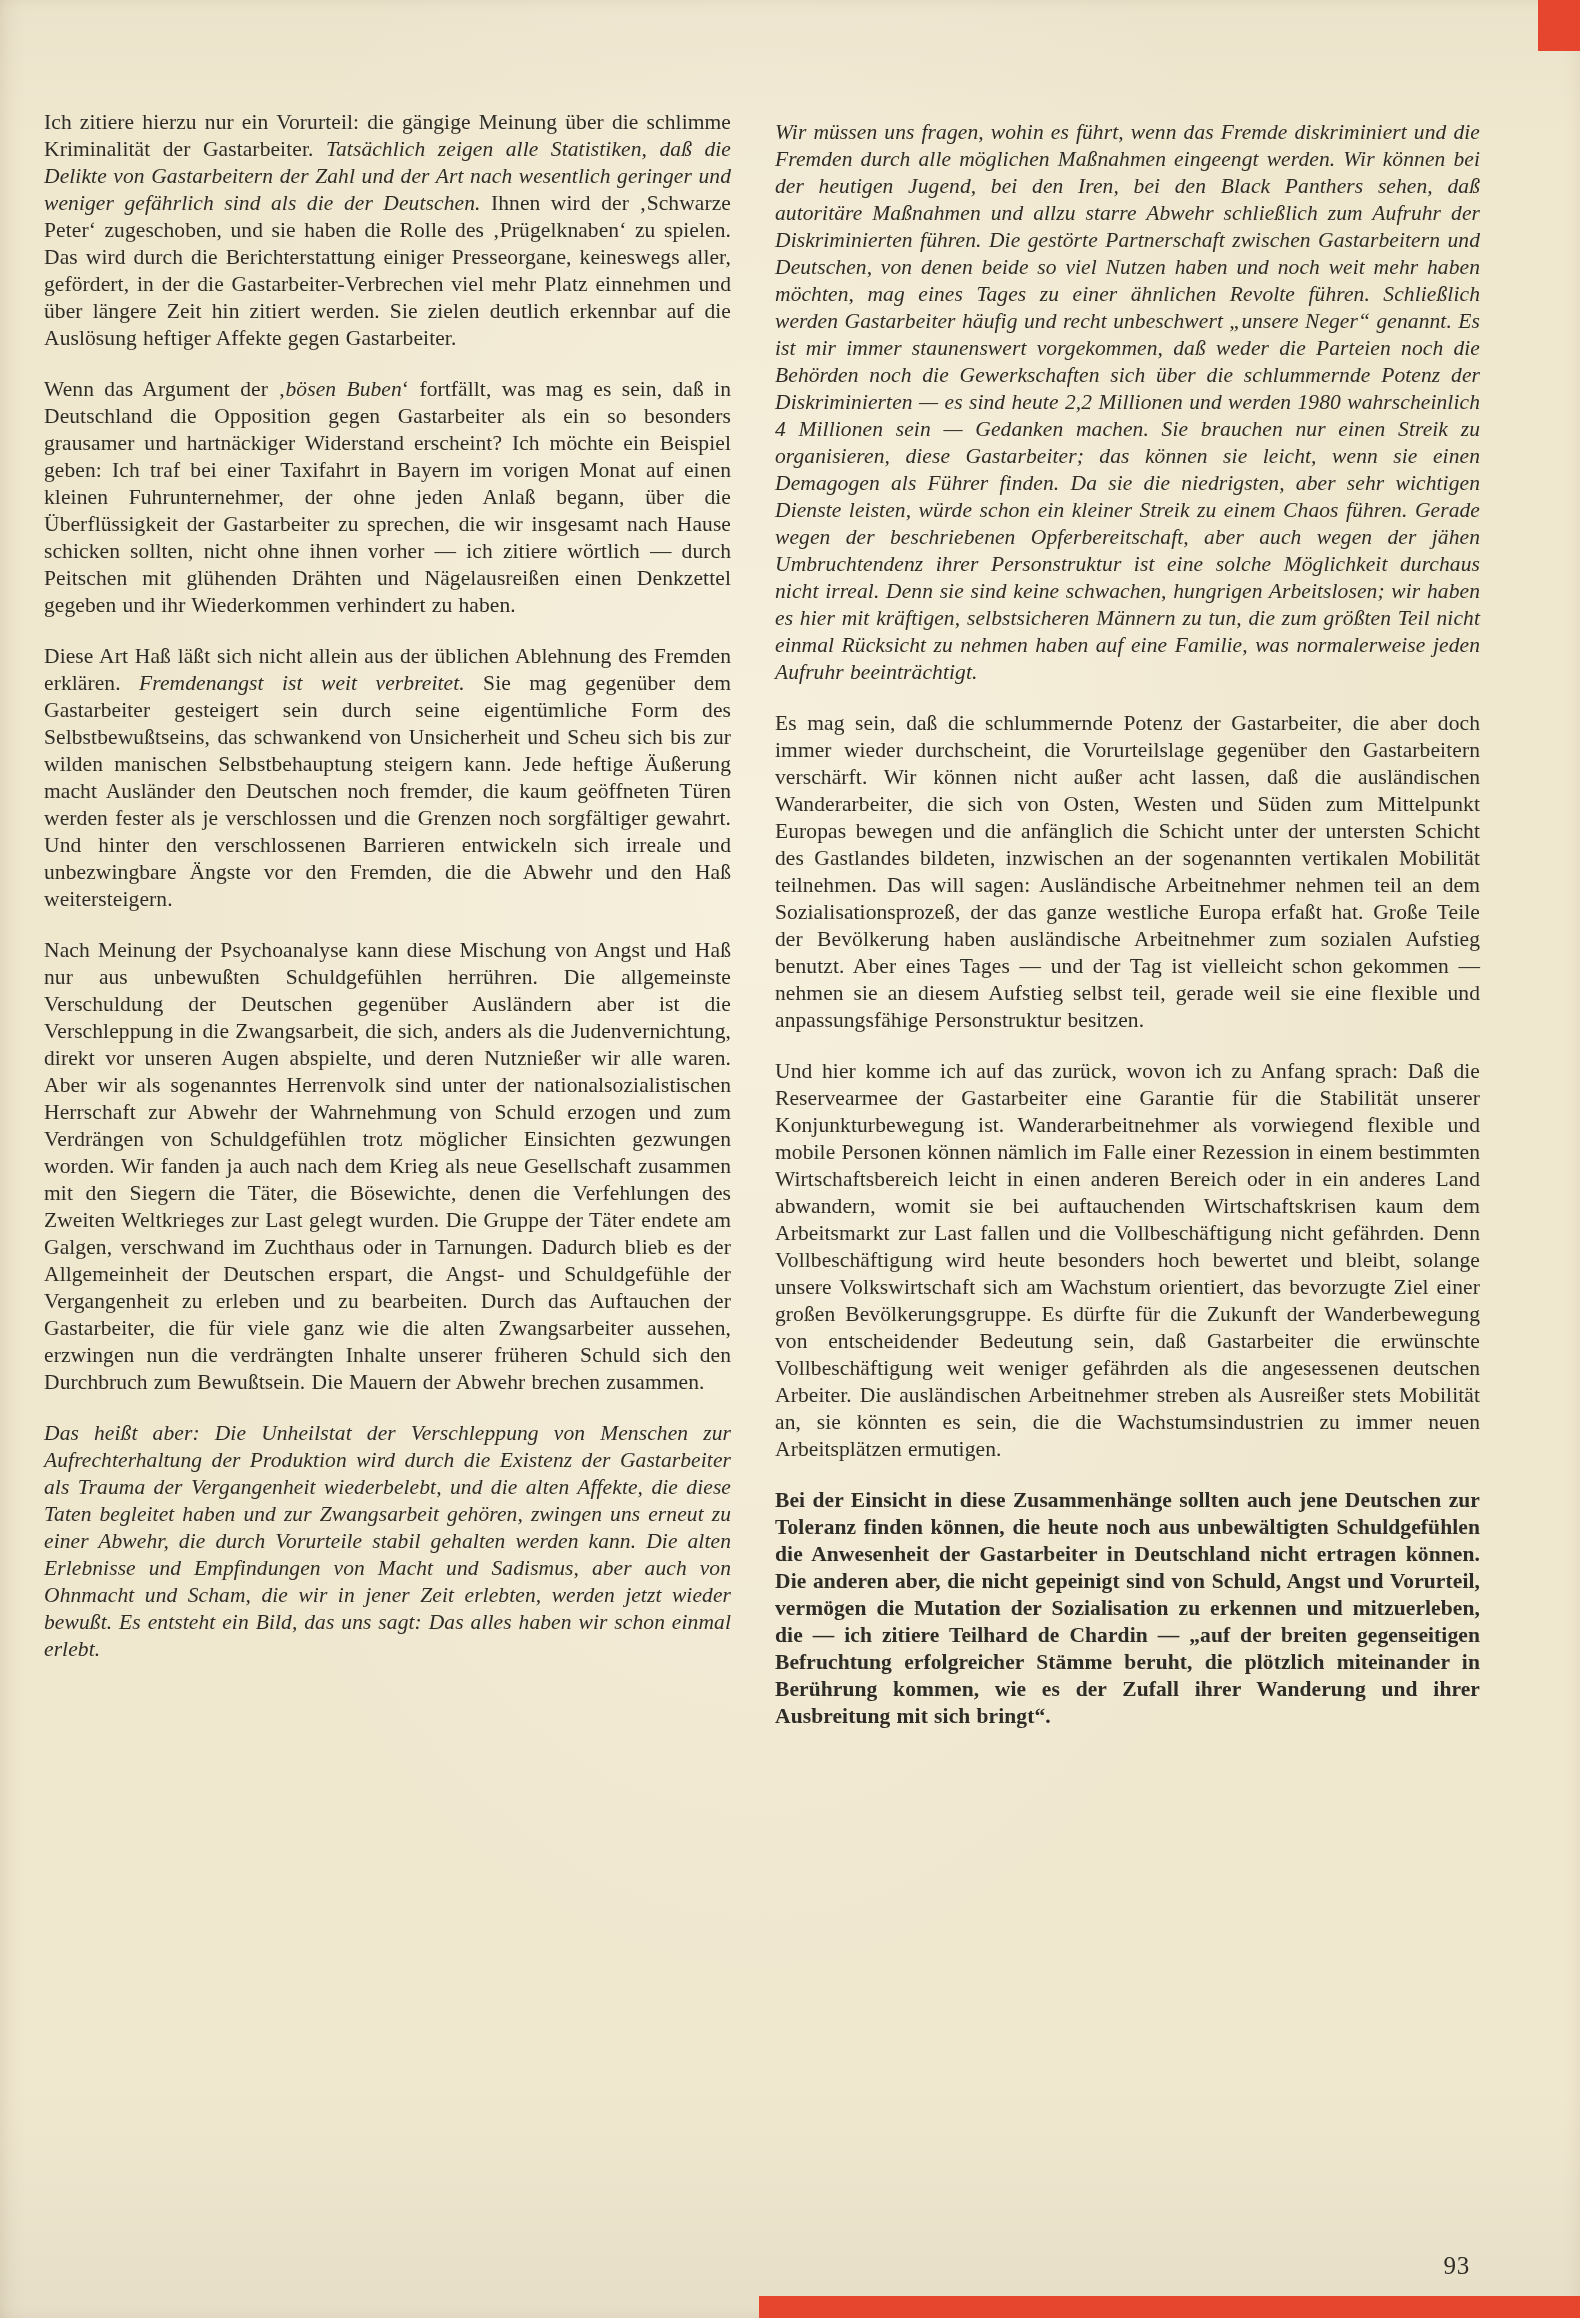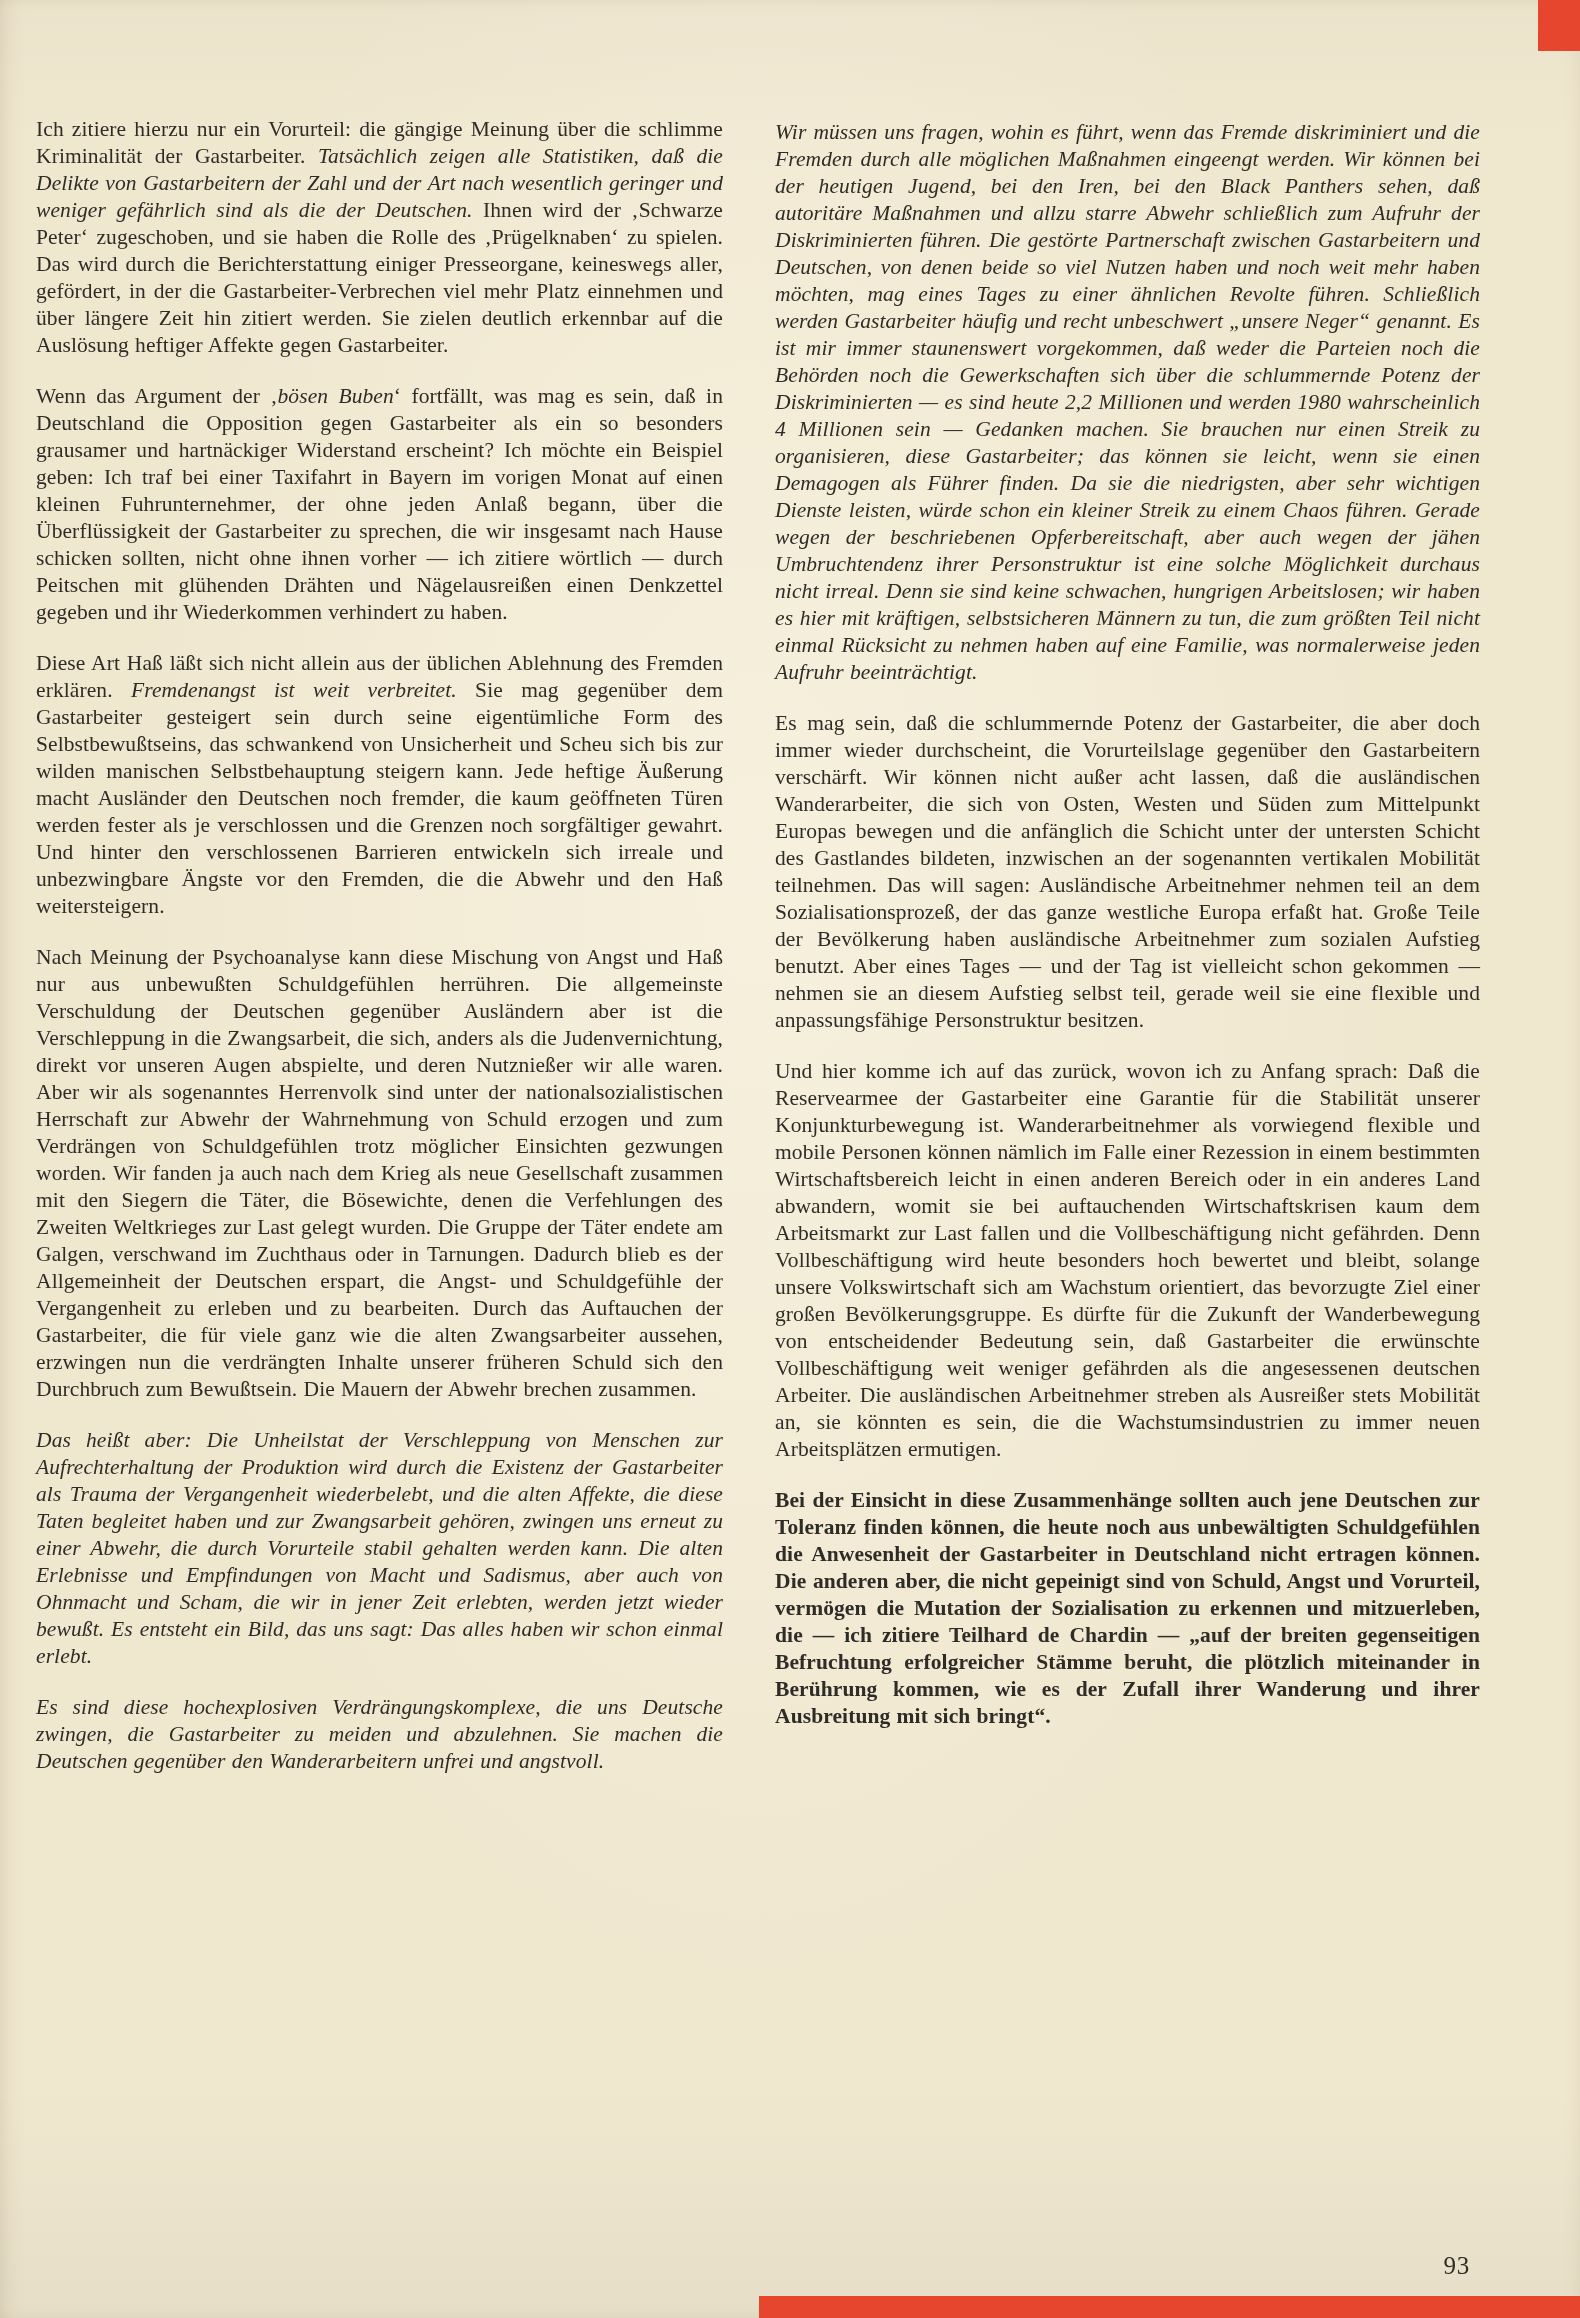--- a/index.html
+++ b/index.html
@@ -36,21 +36,21 @@
     top: 109px;
     text-align: justify;
     font-size: 21.5px;
     line-height: 27px;
     letter-spacing: 0.1px;
     word-spacing: 0.7px;
     hyphens: auto;
     -webkit-hyphens: auto;
   }
 
-  .col-left  { left: 36px;  width: 687px; margin-top: 7px; }
+  .col-left  { left: 44px;  width: 687px; }
   .col-right { left: 775px; width: 705px; margin-top: 10px; }
 
   p.para { margin: 0 0 24px 0; }
   p.para:last-child { margin-bottom: 0; }
 
   .roman  { font-style: normal; }
   .italic { font-style: italic; }
   .bold   { font-weight: 700; }
 
   .mark {
@@ -76,21 +76,20 @@
   <div class="mark mark-top-right"></div>
   <div class="mark mark-bottom"></div>
 
   <main class="article">
     <section class="col col-left">
         <p class="para"><span class="roman">Ich zitiere hierzu nur ein Vorurteil: die gängige Meinung über die schlimme Kriminalität der Gastarbeiter. </span><span class="italic">Tatsächlich zeigen alle Statistiken, daß die Delikte von Gastarbeitern der Zahl und der Art nach wesentlich geringer und weniger gefährlich sind als die der Deutschen. </span><span class="roman">Ihnen wird der ‚Schwarze Peter‘ zugeschoben, und sie haben die Rolle des ‚Prügelknaben‘ zu spielen. Das wird durch die Berichterstattung einiger Presseorgane, keineswegs aller, gefördert, in der die Gastarbeiter-Verbrechen viel mehr Platz einnehmen und über längere Zeit hin zitiert werden. Sie zielen deutlich erkennbar auf die Auslösung heftiger Affekte gegen Gastarbeiter.</span></p>
         <p class="para"><span class="roman">Wenn das Argument der ‚</span><span class="italic">bösen Buben</span><span class="roman">‘ fortfällt, was mag es sein, daß in Deutschland die Opposition gegen Gastarbeiter als ein so besonders grausamer und hartnäckiger Widerstand erscheint? Ich möchte ein Beispiel geben: Ich traf bei einer Taxifahrt in Bayern im vorigen Monat auf einen kleinen Fuhrunternehmer, der ohne jeden Anlaß begann, über die Überflüssigkeit der Gastarbeiter zu sprechen, die wir insgesamt nach Hause schicken sollten, nicht ohne ihnen vorher — ich zitiere wörtlich — durch Peitschen mit glühenden Drähten und Nägelausreißen einen Denkzettel gegeben und ihr Wiederkommen verhindert zu haben.</span></p>
         <p class="para"><span class="roman">Diese Art Haß läßt sich nicht allein aus der üblichen Ablehnung des Fremden erklären. </span><span class="italic">Fremdenangst ist weit verbreitet.</span><span class="roman"> Sie mag gegenüber dem Gastarbeiter gesteigert sein durch seine eigentümliche Form des Selbstbewußtseins, das schwankend von Unsicherheit und Scheu sich bis zur wilden manischen Selbstbehauptung steigern kann. Jede heftige Äußerung macht Ausländer den Deutschen noch fremder, die kaum geöffneten Türen werden fester als je verschlossen und die Grenzen noch sorgfältiger gewahrt. Und hinter den verschlossenen Barrieren entwickeln sich irreale und unbezwingbare Ängste vor den Fremden, die die Abwehr und den Haß weitersteigern.</span></p>
         <p class="para"><span class="roman">Nach Meinung der Psychoanalyse kann diese Mischung von Angst und Haß nur aus unbewußten Schuldgefühlen herrühren. Die allgemeinste Verschuldung der Deutschen gegenüber Ausländern aber ist die Verschleppung in die Zwangsarbeit, die sich, anders als die Judenvernichtung, direkt vor unseren Augen abspielte, und deren Nutznießer wir alle waren. Aber wir als sogenanntes Herrenvolk sind unter der nationalsozialistischen Herrschaft zur Abwehr der Wahrnehmung von Schuld erzogen und zum Verdrängen von Schuldgefühlen trotz möglicher Einsichten gezwungen worden. Wir fanden ja auch nach dem Krieg als neue Gesellschaft zusammen mit den Siegern die Täter, die Bösewichte, denen die Verfehlungen des Zweiten Weltkrieges zur Last gelegt wurden. Die Gruppe der Täter endete am Galgen, verschwand im Zuchthaus oder in Tarnungen. Dadurch blieb es der Allgemeinheit der Deutschen erspart, die Angst- und Schuldgefühle der Vergangenheit zu erleben und zu bearbeiten. Durch das Auftauchen der Gastarbeiter, die für viele ganz wie die alten Zwangsarbeiter aussehen, erzwingen nun die verdrängten Inhalte unserer früheren Schuld sich den Durchbruch zum Bewußtsein. Die Mauern der Abwehr brechen zusammen.</span></p>
         <p class="para"><span class="italic">Das heißt aber: Die Unheilstat der Verschleppung von Menschen zur Aufrechterhaltung der Produktion wird durch die Existenz der Gastarbeiter als Trauma der Vergangenheit wiederbelebt, und die alten Affekte, die diese Taten begleitet haben und zur Zwangsarbeit gehören, zwingen uns erneut zu einer Abwehr, die durch Vorurteile stabil gehalten werden kann. Die alten Erlebnisse und Empfindungen von Macht und Sadismus, aber auch von Ohnmacht und Scham, die wir in jener Zeit erlebten, werden jetzt wieder bewußt. Es entsteht ein Bild, das uns sagt: Das alles haben wir schon einmal erlebt.</span></p>
-        <p class="para"><span class="italic">Es sind diese hochexplosiven Verdrängungskomplexe, die uns Deutsche zwingen, die Gastarbeiter zu meiden und abzulehnen. Sie machen die Deutschen gegenüber den Wanderarbeitern unfrei und angstvoll.</span></p>
       </section>
     <section class="col col-right">
         <p class="para"><span class="italic">Wir müssen uns fragen, wohin es führt, wenn das Fremde diskriminiert und die Fremden durch alle möglichen Maßnahmen eingeengt werden. Wir können bei der heutigen Jugend, bei den Iren, bei den Black Panthers sehen, daß autoritäre Maßnahmen und allzu starre Abwehr schließlich zum Aufruhr der Diskriminierten führen. Die gestörte Partnerschaft zwischen Gastarbeitern und Deutschen, von denen beide so viel Nutzen haben und noch weit mehr haben möchten, mag eines Tages zu einer ähnlichen Revolte führen. Schließlich werden Gastarbeiter häufig und recht unbeschwert „unsere Neger“ genannt. Es ist mir immer staunenswert vorgekommen, daß weder die Parteien noch die Behörden noch die Gewerkschaften sich über die schlummernde Potenz der Diskriminierten — es sind heute 2,2 Millionen und werden 1980 wahrscheinlich 4 Millionen sein — Gedanken machen. Sie brauchen nur einen Streik zu organisieren, diese Gastarbeiter; das können sie leicht, wenn sie einen Demagogen als Führer finden. Da sie die niedrigsten, aber sehr wichtigen Dienste leisten, würde schon ein kleiner Streik zu einem Chaos führen. Gerade wegen der beschriebenen Opferbereitschaft, aber auch wegen der jähen Umbruchtendenz ihrer Personstruktur ist eine solche Möglichkeit durchaus nicht irreal. Denn sie sind keine schwachen, hungrigen Arbeitslosen; wir haben es hier mit kräftigen, selbstsicheren Männern zu tun, die zum größten Teil nicht einmal Rücksicht zu nehmen haben auf eine Familie, was normalerweise jeden Aufruhr beeinträchtigt.</span></p>
         <p class="para"><span class="roman">Es mag sein, daß die schlummernde Potenz der Gastarbeiter, die aber doch immer wieder durchscheint, die Vorurteilslage gegenüber den Gastarbeitern verschärft. Wir können nicht außer acht lassen, daß die ausländischen Wanderarbeiter, die sich von Osten, Westen und Süden zum Mittelpunkt Europas bewegen und die anfänglich die Schicht unter der untersten Schicht des Gastlandes bildeten, inzwischen an der sogenannten vertikalen Mobilität teilnehmen. Das will sagen: Ausländische Arbeitnehmer nehmen teil an dem Sozialisationsprozeß, der das ganze westliche Europa erfaßt hat. Große Teile der Bevölkerung haben ausländische Arbeitnehmer zum sozialen Aufstieg benutzt. Aber eines Tages — und der Tag ist vielleicht schon gekommen — nehmen sie an diesem Aufstieg selbst teil, gerade weil sie eine flexible und anpassungsfähige Personstruktur besitzen.</span></p>
         <p class="para"><span class="roman">Und hier komme ich auf das zurück, wovon ich zu Anfang sprach: Daß die Reservearmee der Gastarbeiter eine Garantie für die Stabilität unserer Konjunkturbewegung ist. Wanderarbeitnehmer als vorwiegend flexible und mobile Personen können nämlich im Falle einer Rezession in einem bestimmten Wirtschaftsbereich leicht in einen anderen Bereich oder in ein anderes Land abwandern, womit sie bei auftauchenden Wirtschaftskrisen kaum dem Arbeitsmarkt zur Last fallen und die Vollbeschäftigung nicht gefährden. Denn Vollbeschäftigung wird heute besonders hoch bewertet und bleibt, solange unsere Volkswirtschaft sich am Wachstum orientiert, das bevorzugte Ziel einer großen Bevölkerungsgruppe. Es dürfte für die Zukunft der Wanderbewegung von entscheidender Bedeutung sein, daß Gastarbeiter die erwünschte Vollbeschäftigung weit weniger gefährden als die angesessenen deutschen Arbeiter. Die ausländischen Arbeitnehmer streben als Ausreißer stets Mobilität an, sie könnten es sein, die die Wachstumsindustrien zu immer neuen Arbeitsplätzen ermutigen.</span></p>
         <p class="para"><span class="bold">Bei der Einsicht in diese Zusammenhänge sollten auch jene Deutschen zur Toleranz finden können, die heute noch aus unbewältigten Schuldgefühlen die Anwesenheit der Gastarbeiter in Deutschland nicht ertragen können. Die anderen aber, die nicht gepeinigt sind von Schuld, Angst und Vorurteil, vermögen die Mutation der Sozialisation zu erkennen und mitzuerleben, die — ich zitiere Teilhard de Chardin — „auf der breiten gegenseitigen Befruchtung erfolgreicher Stämme beruht, die plötzlich miteinander in Berührung kommen, wie es der Zufall ihrer Wanderung und ihrer Ausbreitung mit sich bringt“.</span></p>
       </section>
   </main>
 
   <div class="page-number">93</div>

